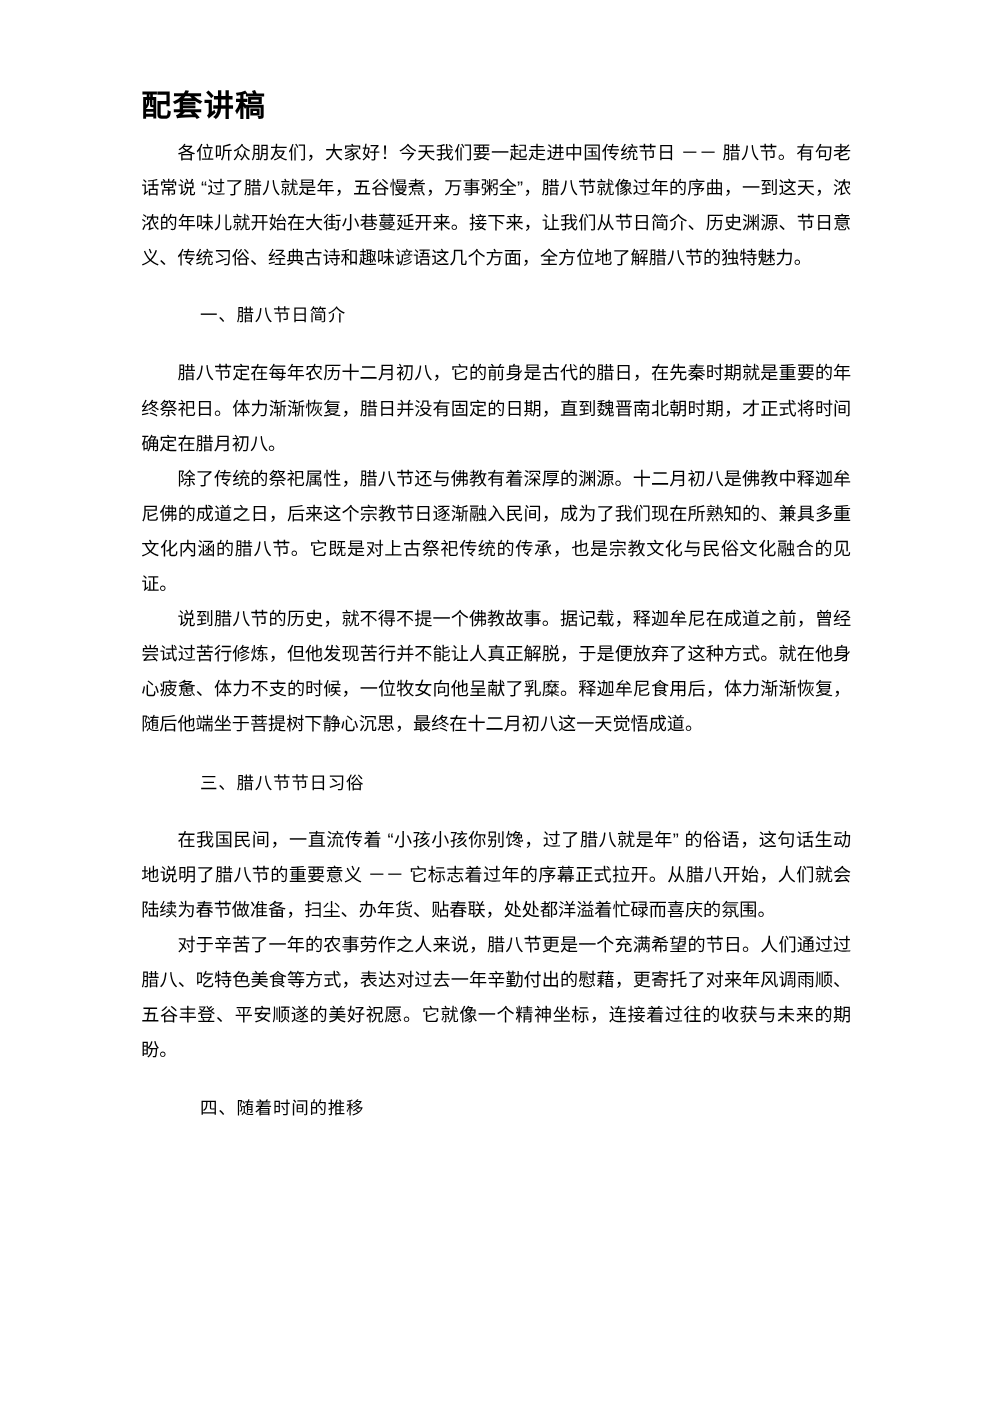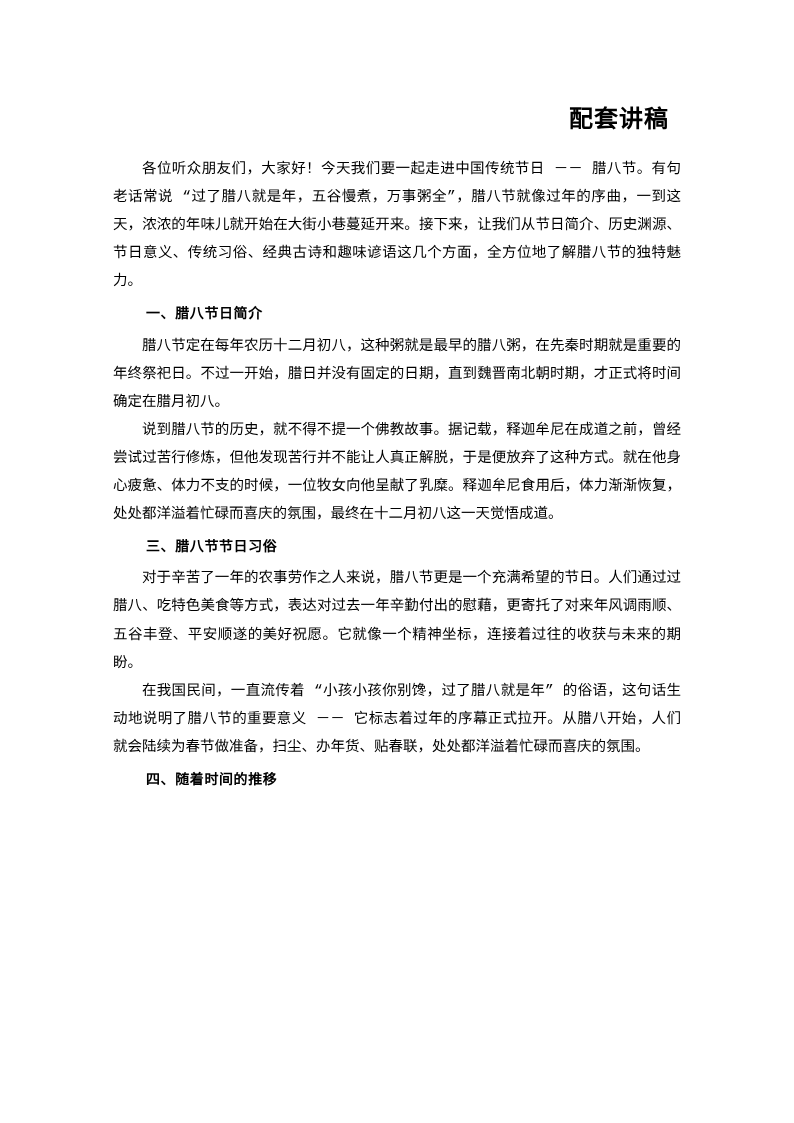--- a/index.html
+++ b/index.html
@@ -22,68 +22,69 @@
   }
   .content {
     position: absolute;
     left: 113px;
     top: 0;
     width: 568px;
   }
   .doc-title {
     font-size: 24px;
     font-weight: bold;
-    text-align: right;
+    text-align: left;
     line-height: 30px;
-    margin: 12px;
-    padding-top: 92px;
+    margin: 0;
+    padding-top: 70px;
     padding-bottom: 9px;
     letter-spacing: 1px;
     font-family: "DejaVu Sans", "Liberation Sans", sans-serif;
   }
   .para {
     font-size: 14.5px;
     line-height: 28.1px;
     margin: 0;
     text-align: justify;
     text-justify: inter-ideograph;
     text-indent: 29px;
-    font-family: Liberation Mono, monospace;
+    font-family: Liberation Sans, sans-serif;
   }
   .heading {
     font-size: 14px;
-    font-weight: bold;
+    font-weight: normal;
     line-height: 28.1px;
-    margin: 4px;
+    margin: 18px;
     text-indent: 29px;
     letter-spacing: 0.6px;
     font-family: "DejaVu Sans", "Liberation Sans", sans-serif;
   }
 </style>
 </head>
 <body>
 
 <div class="page">
   <div class="content">
 
     <h1 class="doc-title">配套讲稿</h1>
 
     <p class="para">各位听众朋友们，大家好！今天我们要一起走进中国传统节日 －－ 腊八节。有句老话常说 “过了腊八就是年，五谷慢煮，万事粥全”，腊八节就像过年的序曲，一到这天，浓浓的年味儿就开始在大街小巷蔓延开来。接下来，让我们从节日简介、历史渊源、节日意义、传统习俗、经典古诗和趣味谚语这几个方面，全方位地了解腊八节的独特魅力。</p>
 
     <p class="heading">一、腊八节日简介</p>
 
-    <p class="para">腊八节定在每年农历十二月初八，这种粥就是最早的腊八粥，在先秦时期就是重要的年终祭祀日。不过一开始，腊日并没有固定的日期，直到魏晋南北朝时期，才正式将时间确定在腊月初八。</p>
+    <p class="para">腊八节定在每年农历十二月初八，它的前身是古代的腊日，在先秦时期就是重要的年终祭祀日。体力渐渐恢复，腊日并没有固定的日期，直到魏晋南北朝时期，才正式将时间确定在腊月初八。</p>
+
+    <p class="para">除了传统的祭祀属性，腊八节还与佛教有着深厚的渊源。十二月初八是佛教中释迦牟尼佛的成道之日，后来这个宗教节日逐渐融入民间，成为了我们现在所熟知的、兼具多重文化内涵的腊八节。它既是对上古祭祀传统的传承，也是宗教文化与民俗文化融合的见证。</p>
 
 
-
-    <p class="para">说到腊八节的历史，就不得不提一个佛教故事。据记载，释迦牟尼在成道之前，曾经尝试过苦行修炼，但他发现苦行并不能让人真正解脱，于是便放弃了这种方式。就在他身心疲惫、体力不支的时候，一位牧女向他呈献了乳糜。释迦牟尼食用后，体力渐渐恢复，处处都洋溢着忙碌而喜庆的氛围，最终在十二月初八这一天觉悟成道。</p>
+    <p class="para">说到腊八节的历史，就不得不提一个佛教故事。据记载，释迦牟尼在成道之前，曾经尝试过苦行修炼，但他发现苦行并不能让人真正解脱，于是便放弃了这种方式。就在他身心疲惫、体力不支的时候，一位牧女向他呈献了乳糜。释迦牟尼食用后，体力渐渐恢复，随后他端坐于菩提树下静心沉思，最终在十二月初八这一天觉悟成道。</p>
 
 
     <p class="heading">三、腊八节节日习俗</p>
 
+    <p class="para">在我国民间，一直流传着 “小孩小孩你别馋，过了腊八就是年” 的俗语，这句话生动地说明了腊八节的重要意义 －－ 它标志着过年的序幕正式拉开。从腊八开始，人们就会陆续为春节做准备，扫尘、办年货、贴春联，处处都洋溢着忙碌而喜庆的氛围。</p>
+
     <p class="para">对于辛苦了一年的农事劳作之人来说，腊八节更是一个充满希望的节日。人们通过过腊八、吃特色美食等方式，表达对过去一年辛勤付出的慰藉，更寄托了对来年风调雨顺、五谷丰登、平安顺遂的美好祝愿。它就像一个精神坐标，连接着过往的收获与未来的期盼。</p>
-
-    <p class="para">在我国民间，一直流传着 “小孩小孩你别馋，过了腊八就是年” 的俗语，这句话生动地说明了腊八节的重要意义 －－ 它标志着过年的序幕正式拉开。从腊八开始，人们就会陆续为春节做准备，扫尘、办年货、贴春联，处处都洋溢着忙碌而喜庆的氛围。</p>
 
     <p class="heading">四、随着时间的推移</p>
 
   </div>
 </div>
 
 </body></html>

